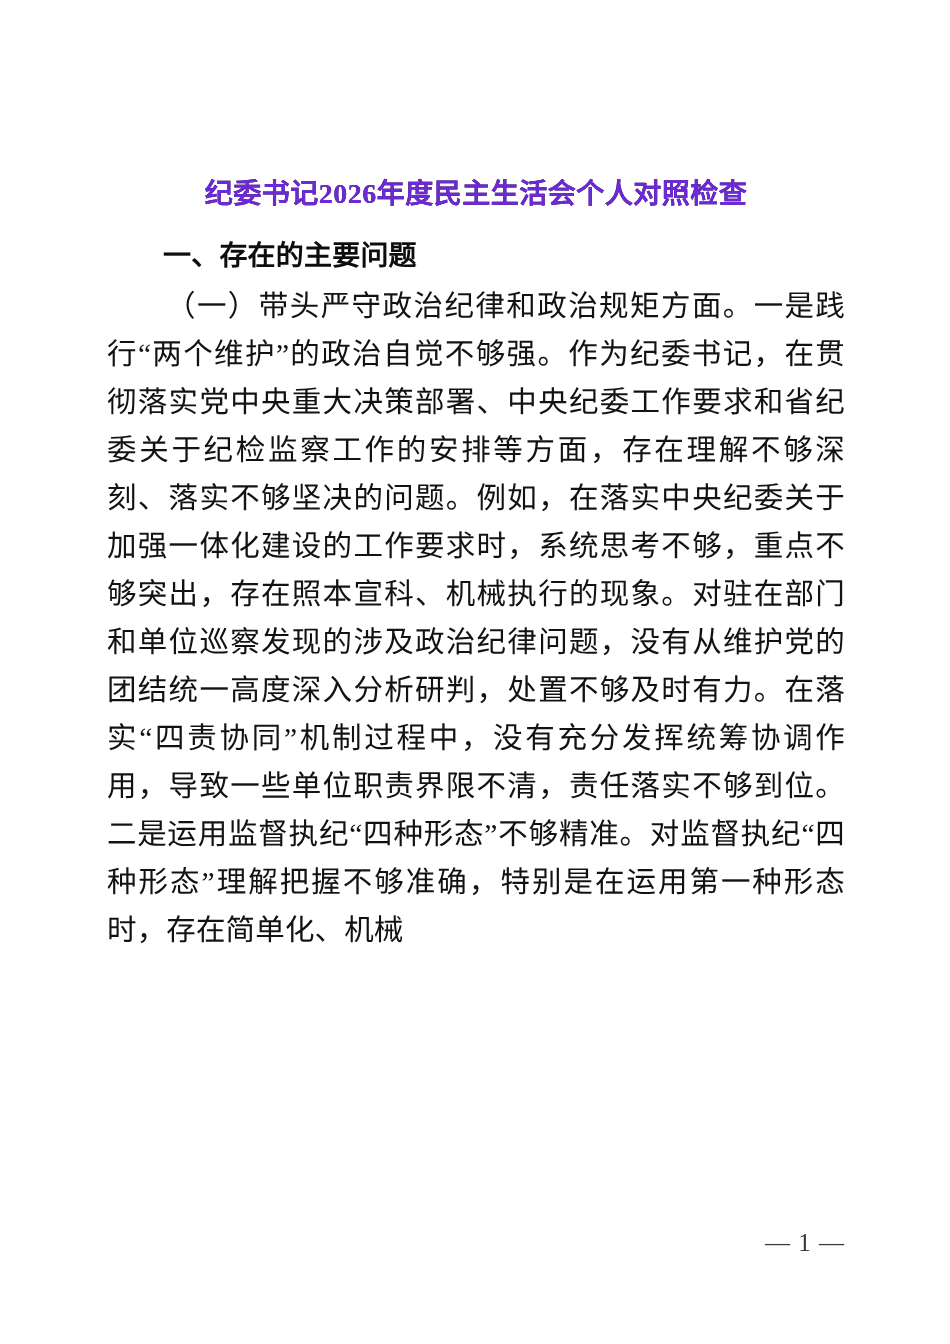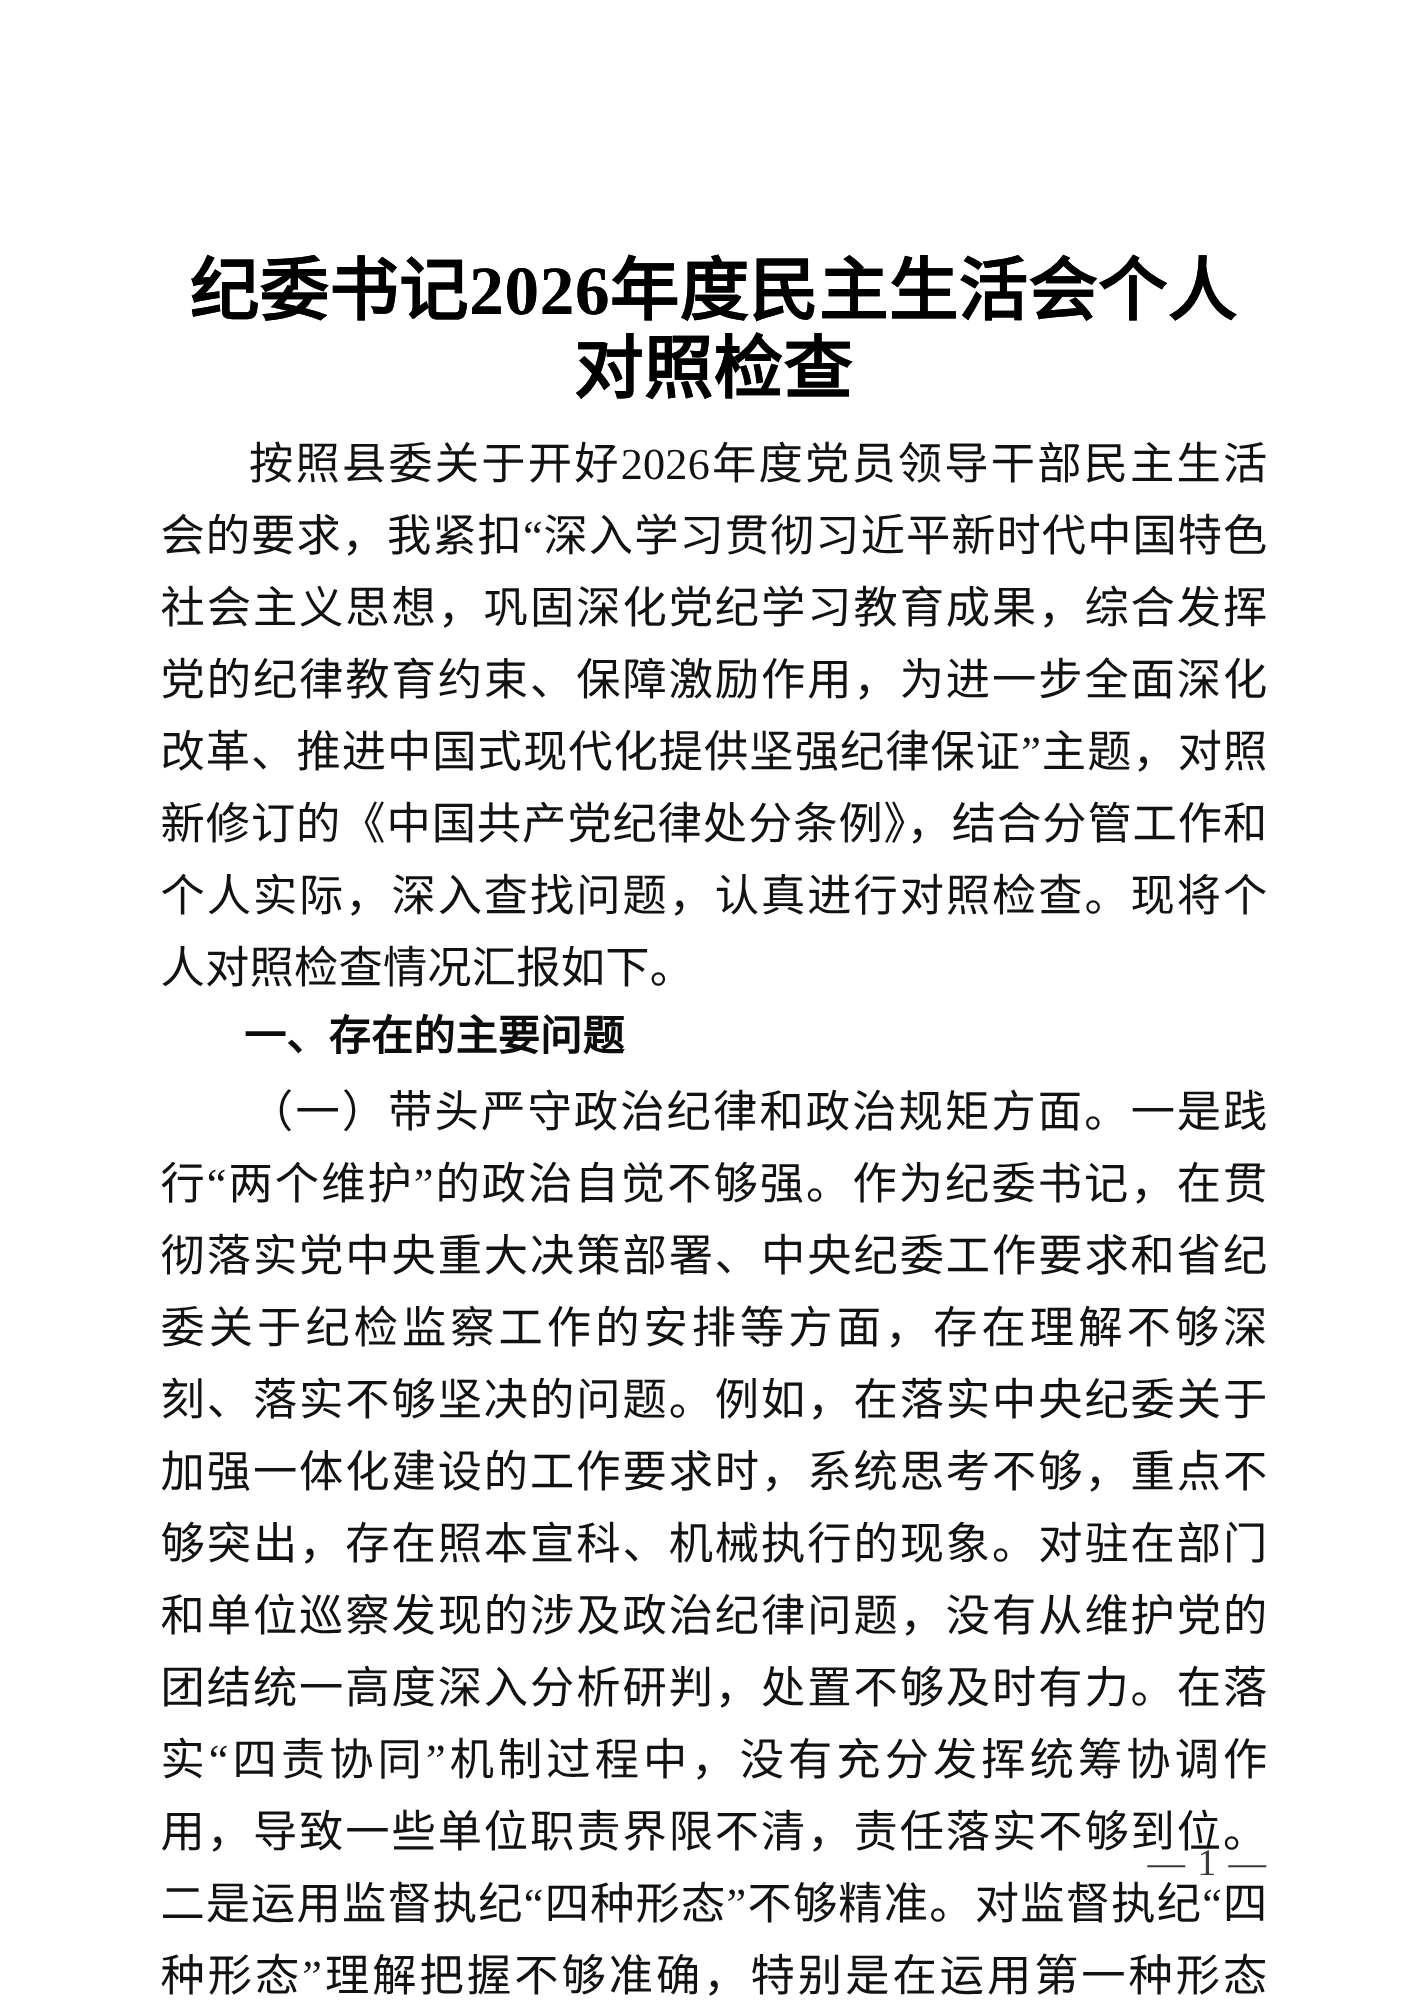--- a/index.html
+++ b/index.html
@@ -32,26 +32,26 @@
     position: absolute;
     left: 107px;
     top: 168px;
     width: 738px;
   }
 
   
   .doc-title {
     font-family: "Liberation Serif", "DejaVu Serif", serif;
     font-weight: bold;
-    font-size: 46px;
+    font-size: 28px;
     line-height: 52px;
     text-align: center;
     letter-spacing: 0.5px;
     margin: 0 0 14px 0;
-    color: #000000;
+    color: #6d28d9;
     text-shadow: 0 0 0.4px #111111;
   }
 
   
   .para {
     font-family: "Liberation Serif", "DejaVu Serif", serif;
     font-size: 29.5px;
     line-height: 48px;
     text-align: justify;
     text-justify: inter-ideograph;
@@ -104,21 +104,20 @@
 <body>
 
 <div class="page">
 
   <div class="content">
 
     <h1 class="doc-title">
       <span>纪委书记2026年度民主生活会个人对照检查</span><br>
     </h1>
 
-    <p class="para">按照县委关于开好2026年度党员领导干部民主生活会的要求，我紧扣“深入学习贯彻习近平新时代中国特色社会主义思想，巩固深化党纪学习教育成果，综合发挥党的纪律教育约束、保障激励作用，为进一步全面深化改革、推进中国式现代化提供坚强纪律保证”主题，对照新修订的《中国共产党纪律处分条例》，结合分管工作和个人实际，深入查找问题，认真进行对照检查。现将个人对照检查情况汇报如下。</p>
 
     <p class="h1-cn">一、存在的主要问题</p>
 
     <p class="para"><span class="lead">（一）带头严守政治纪律和政治规矩方面。</span><span class="b">一是</span><span>践行“两个维护”的政治自觉不够强。作为纪委书记，在贯彻落实党中央重大决策部署、中央纪委工作要求和省纪委关于纪检监察工作的安排等方面，存在理解不够深刻、落实不够坚决的问题。例如，在落实中央纪委关于加强一体化建设的工作要求时，系统思考不够，重点不够突出，存在照本宣科、机械执行的现象。对驻在部门和单位巡察发现的涉及政治纪律问题，没有从维护党的团结统一高度深入分析研判，处置不够及时有力。在落实“四责协同”机制过程中，没有充分发挥统筹协调作用，导致一些单位职责界限不清，责任落实不够到位。</span><span class="b">二是</span><span>运用监督执纪“四种形态”不够精准。对监督执纪“四种形态”理解把握不够准确，特别是在运用</span><span class="b">第一</span><span>种形态时，存在简单化、机械</span></p>
 
   </div>
 
   <div class="page-number">— 1 —</div>
 
 </div>

